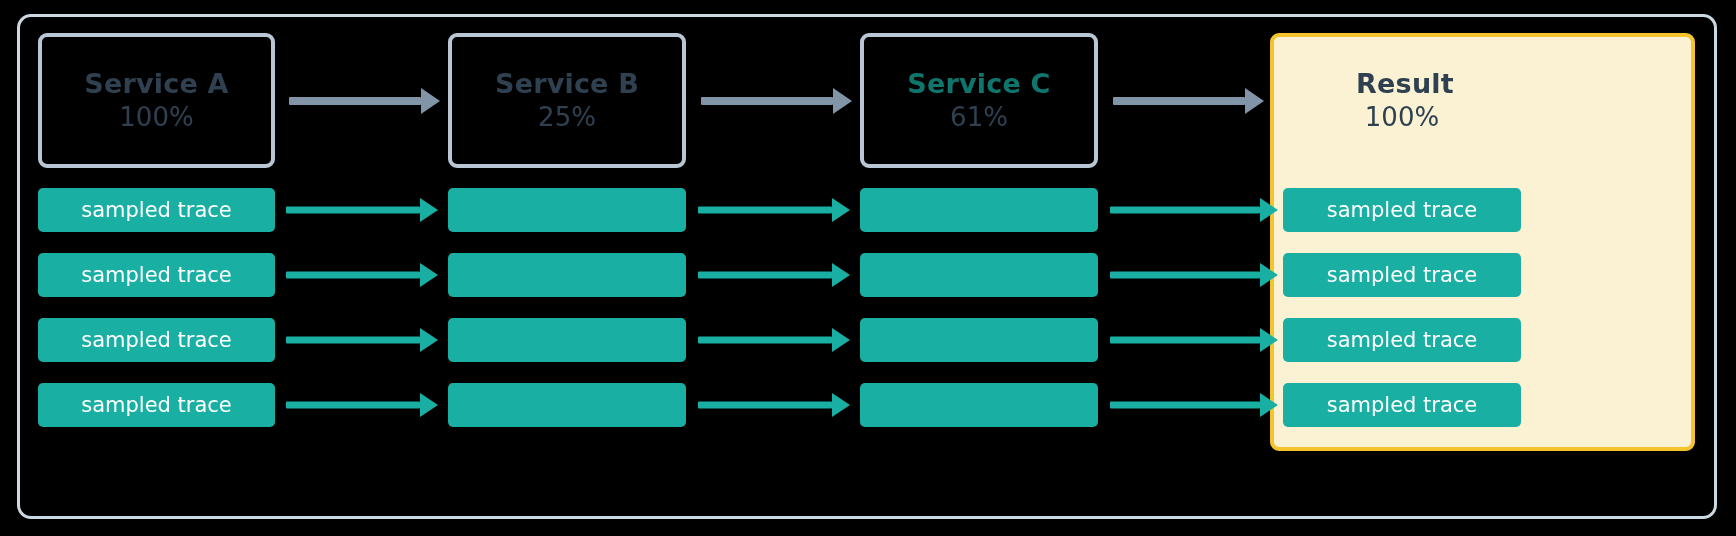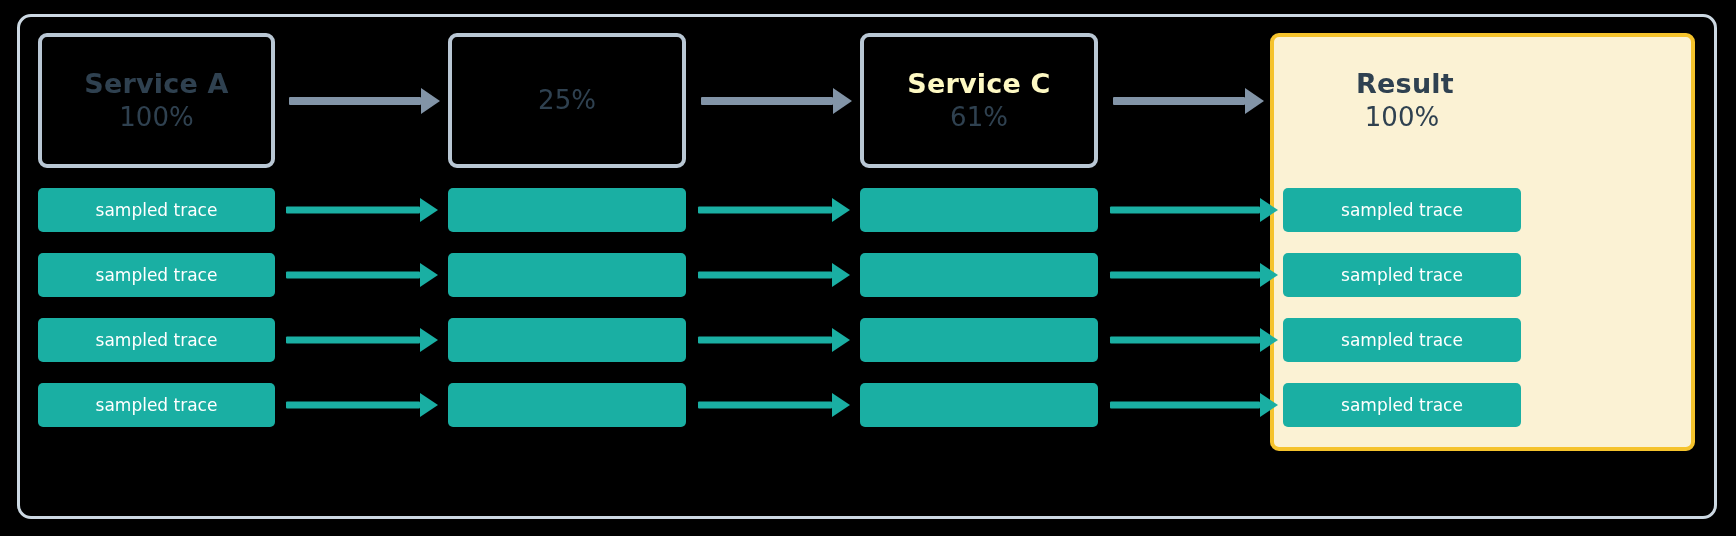--- a/index.html
+++ b/index.html
@@ -87,21 +87,21 @@
   .trace-chip {
     position: absolute;
     box-sizing: border-box;
     background: #1aafa3;
     border-radius: 5px;
     display: flex;
     align-items: center;
     justify-content: center;
   }
   .trace-chip span {
-    font-size: 17px;
+    font-size: 21px;
     color: #ffffff;
     line-height: 1;
     white-space: nowrap;
   }
 
   
   .arrow {
     position: absolute;
     height: 0;
   }
@@ -140,24 +140,25 @@
   <div class="outer-frame"></div>
 
   <div class="result-panel" id="result-panel" style="left: 1270px; top: 33px; width: 425px; height: 418px; background: rgb(251, 242, 212); border-color: rgb(245, 195, 44);"></div>
 
   <div id="content">
       <div class="service-box" style="left: 38px; top: 33px; width: 237px; height: 135px; border-color: rgb(185, 199, 212);">
         <div class="service-name" style="color: rgb(47, 65, 80);">Service A</div>
         <div class="service-pct" style="color: rgb(47, 65, 80);">100%</div>
       </div>
       <div class="service-box" style="left: 448px; top: 33px; width: 238px; height: 135px; border-color: rgb(185, 199, 212);">
+        <div class="service-name" style="color: rgb(47, 65, 80);">Service B</div>
         <div class="service-pct" style="color: rgb(47, 65, 80);">25%</div>
       </div>
       <div class="service-box" style="left: 860px; top: 33px; width: 238px; height: 135px; border-color: rgb(185, 199, 212);">
-        <div class="service-name" style="color: #fef9c3;">Service C</div>
+        <div class="service-name" style="color: #0f766e;">Service C</div>
         <div class="service-pct" style="color: rgb(47, 65, 80);">61%</div>
       </div>
       <div class="result-head" style="left: 1283px; top: 33px; width: 238px; height: 135px;">
         <div class="service-name" style="color: rgb(47, 65, 80); margin-left: 6px;">Result</div>
         <div class="service-pct" style="color: rgb(47, 65, 80);">100%</div>
       </div>
       <div class="trace-chip" style="left: 38px; top: 188px; width: 237px; height: 44px; background: rgb(26, 175, 163);">
         <span>sampled trace</span>
       </div>
       <div class="trace-chip" style="left: 38px; top: 253px; width: 237px; height: 44px; background: rgb(26, 175, 163);">

